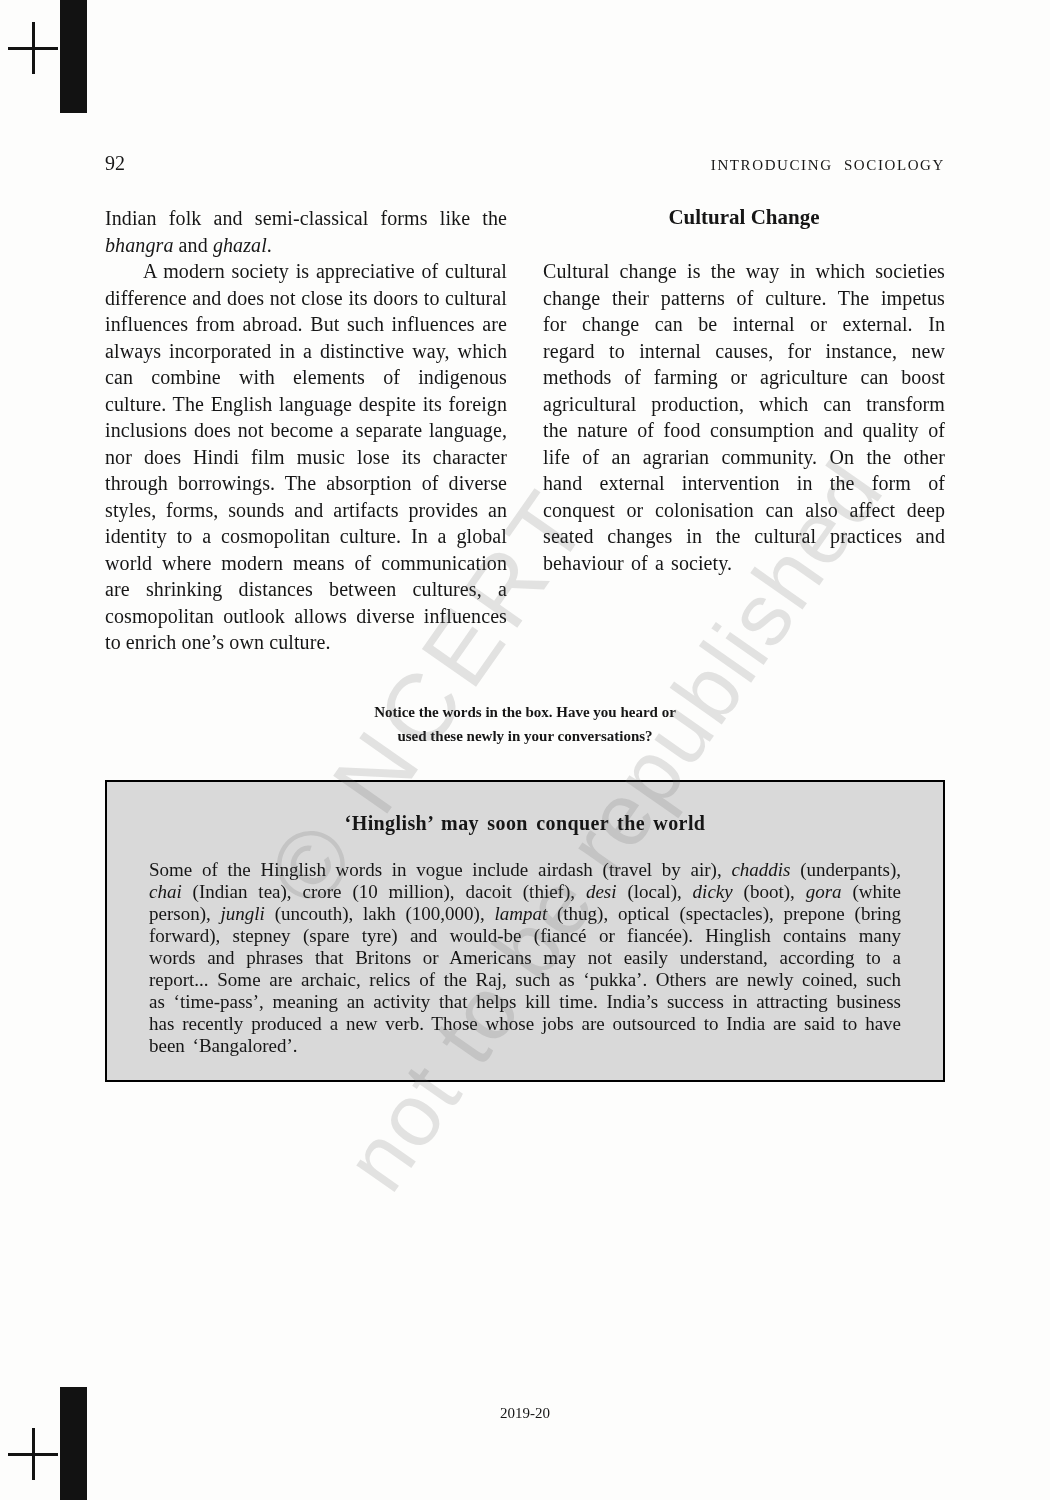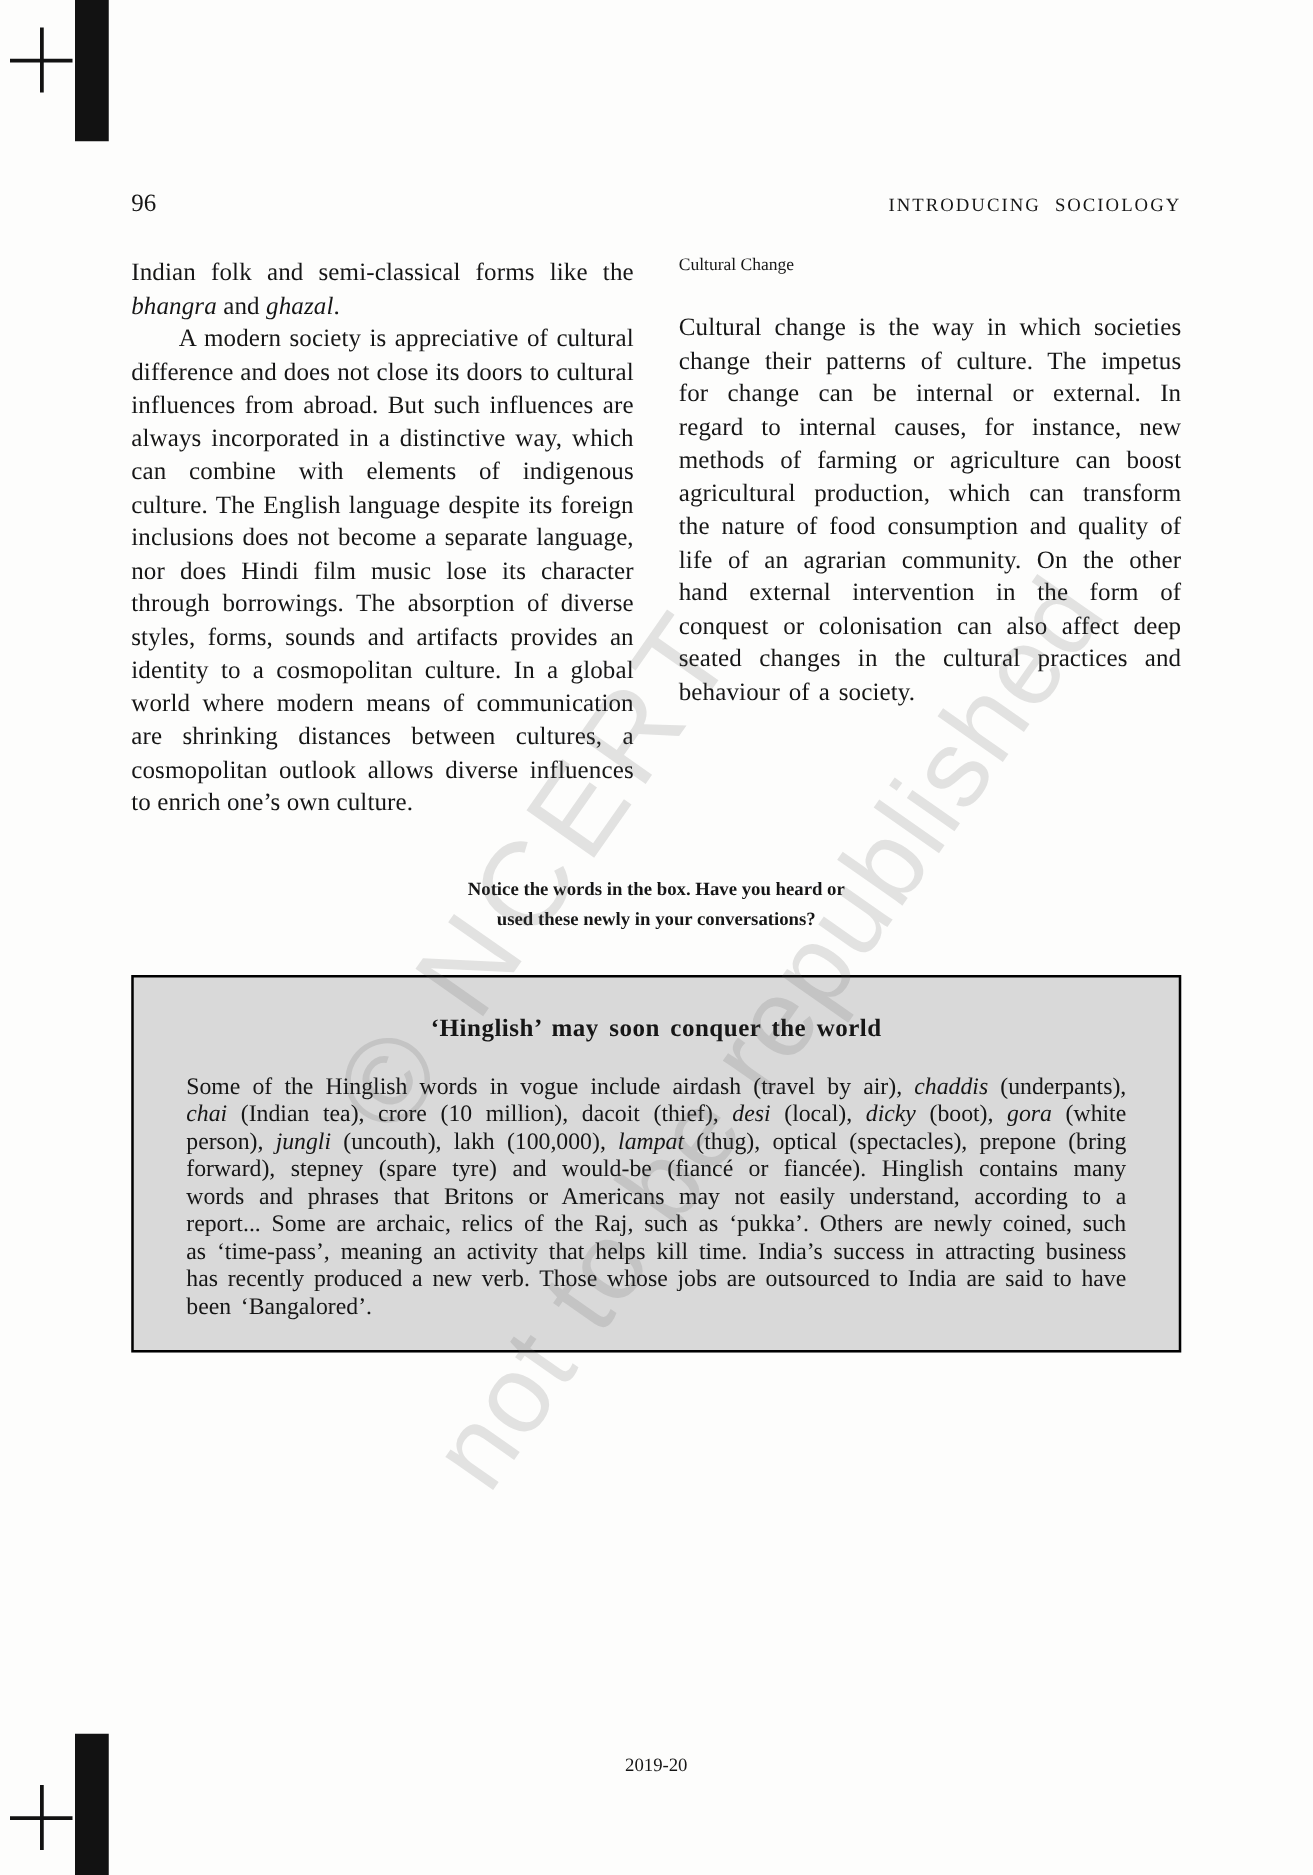--- a/index.html
+++ b/index.html
@@ -103,22 +103,23 @@
     margin: 0;
     font-size: 20px;
     line-height: 26.5px;
     text-align: justify;
     letter-spacing: 0.1px;
   }
   .para.indent { text-indent: 38px; }
   .col.right .para { word-spacing: 2px; margin-top: 28px; }
   .section-heading {
     margin: 0 0 12px 0;
-    font-size: 14px;
-    font-weight: normal;
+    font-size: 21px;
+    font-weight: bold;
+    text-align: center;
   }
 
   
   .notice {
     margin-top: 44px;
     text-align: center;
     font-weight: bold;
     font-size: 15px;
     line-height: 24px;
     position: relative;
@@ -171,21 +172,21 @@
   <div class="cross top"></div>
   <div class="reg-bar bottom"></div>
   <div class="cross bottom"></div>
 
   <div class="watermark">
     <div class="wm-line1">© NCERT</div>
     <div class="wm-line2">not to be republished</div>
   </div>
 
   <header class="page-header">
-    <span class="page-number">96</span>
+    <span class="page-number">92</span>
     <span class="running-title">INTRODUCING SOCIOLOGY</span>
   </header>
 
   <main class="columns">
     <section class="col left">
       <p class="para"><span>Indian folk and semi-classical forms like the </span><i>bhangra</i><span> and </span><i>ghazal</i><span>.</span></p>
       <p class="para indent"><span>A modern society is appreciative of cultural difference and does not close its doors to cultural influences from abroad.  But such influences are always incorporated in a distinctive way, which can combine with elements of indigenous culture.  The English language despite its foreign inclusions does not become a separate language, nor does Hindi film music lose its character through borrowings.  The absorption of diverse styles, forms, sounds and artifacts provides an identity to a cosmopolitan culture.  In a global world where modern means of communication are shrinking distances between cultures, a cosmopolitan outlook allows diverse influences to enrich one’s own culture.</span></p>
     </section>
     <section class="col right">
       <h2 class="section-heading">Cultural Change</h2>

